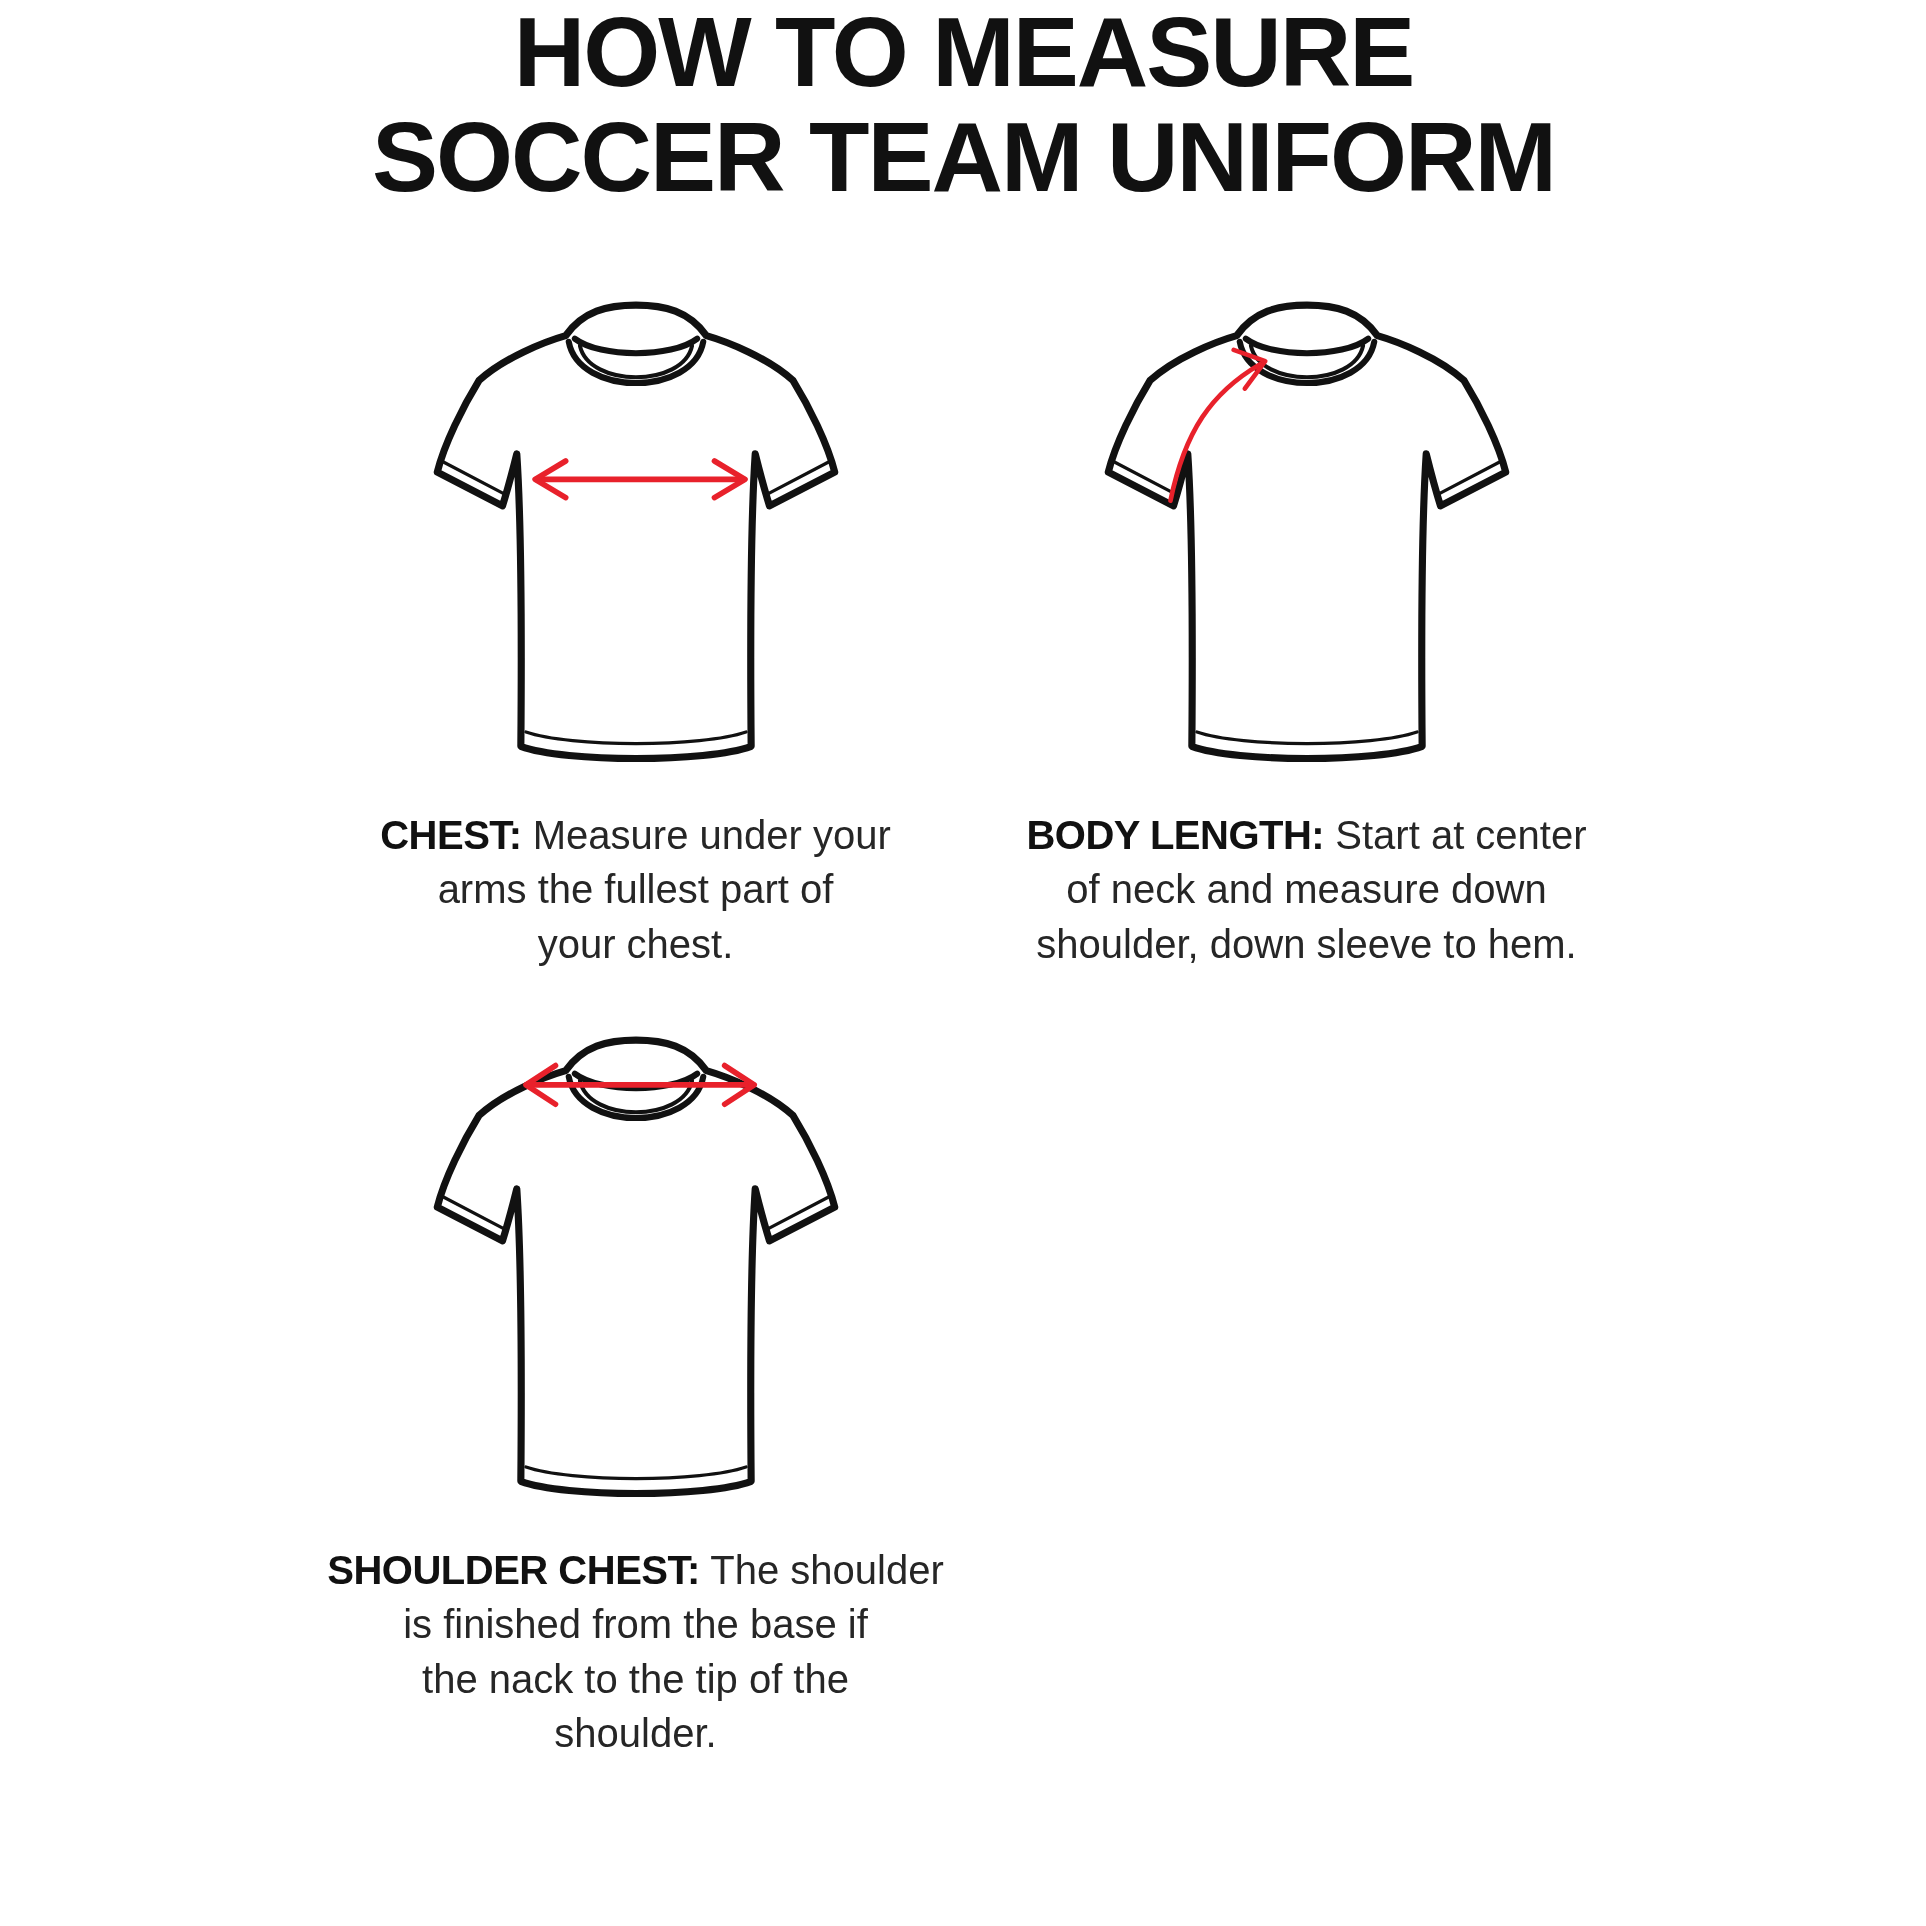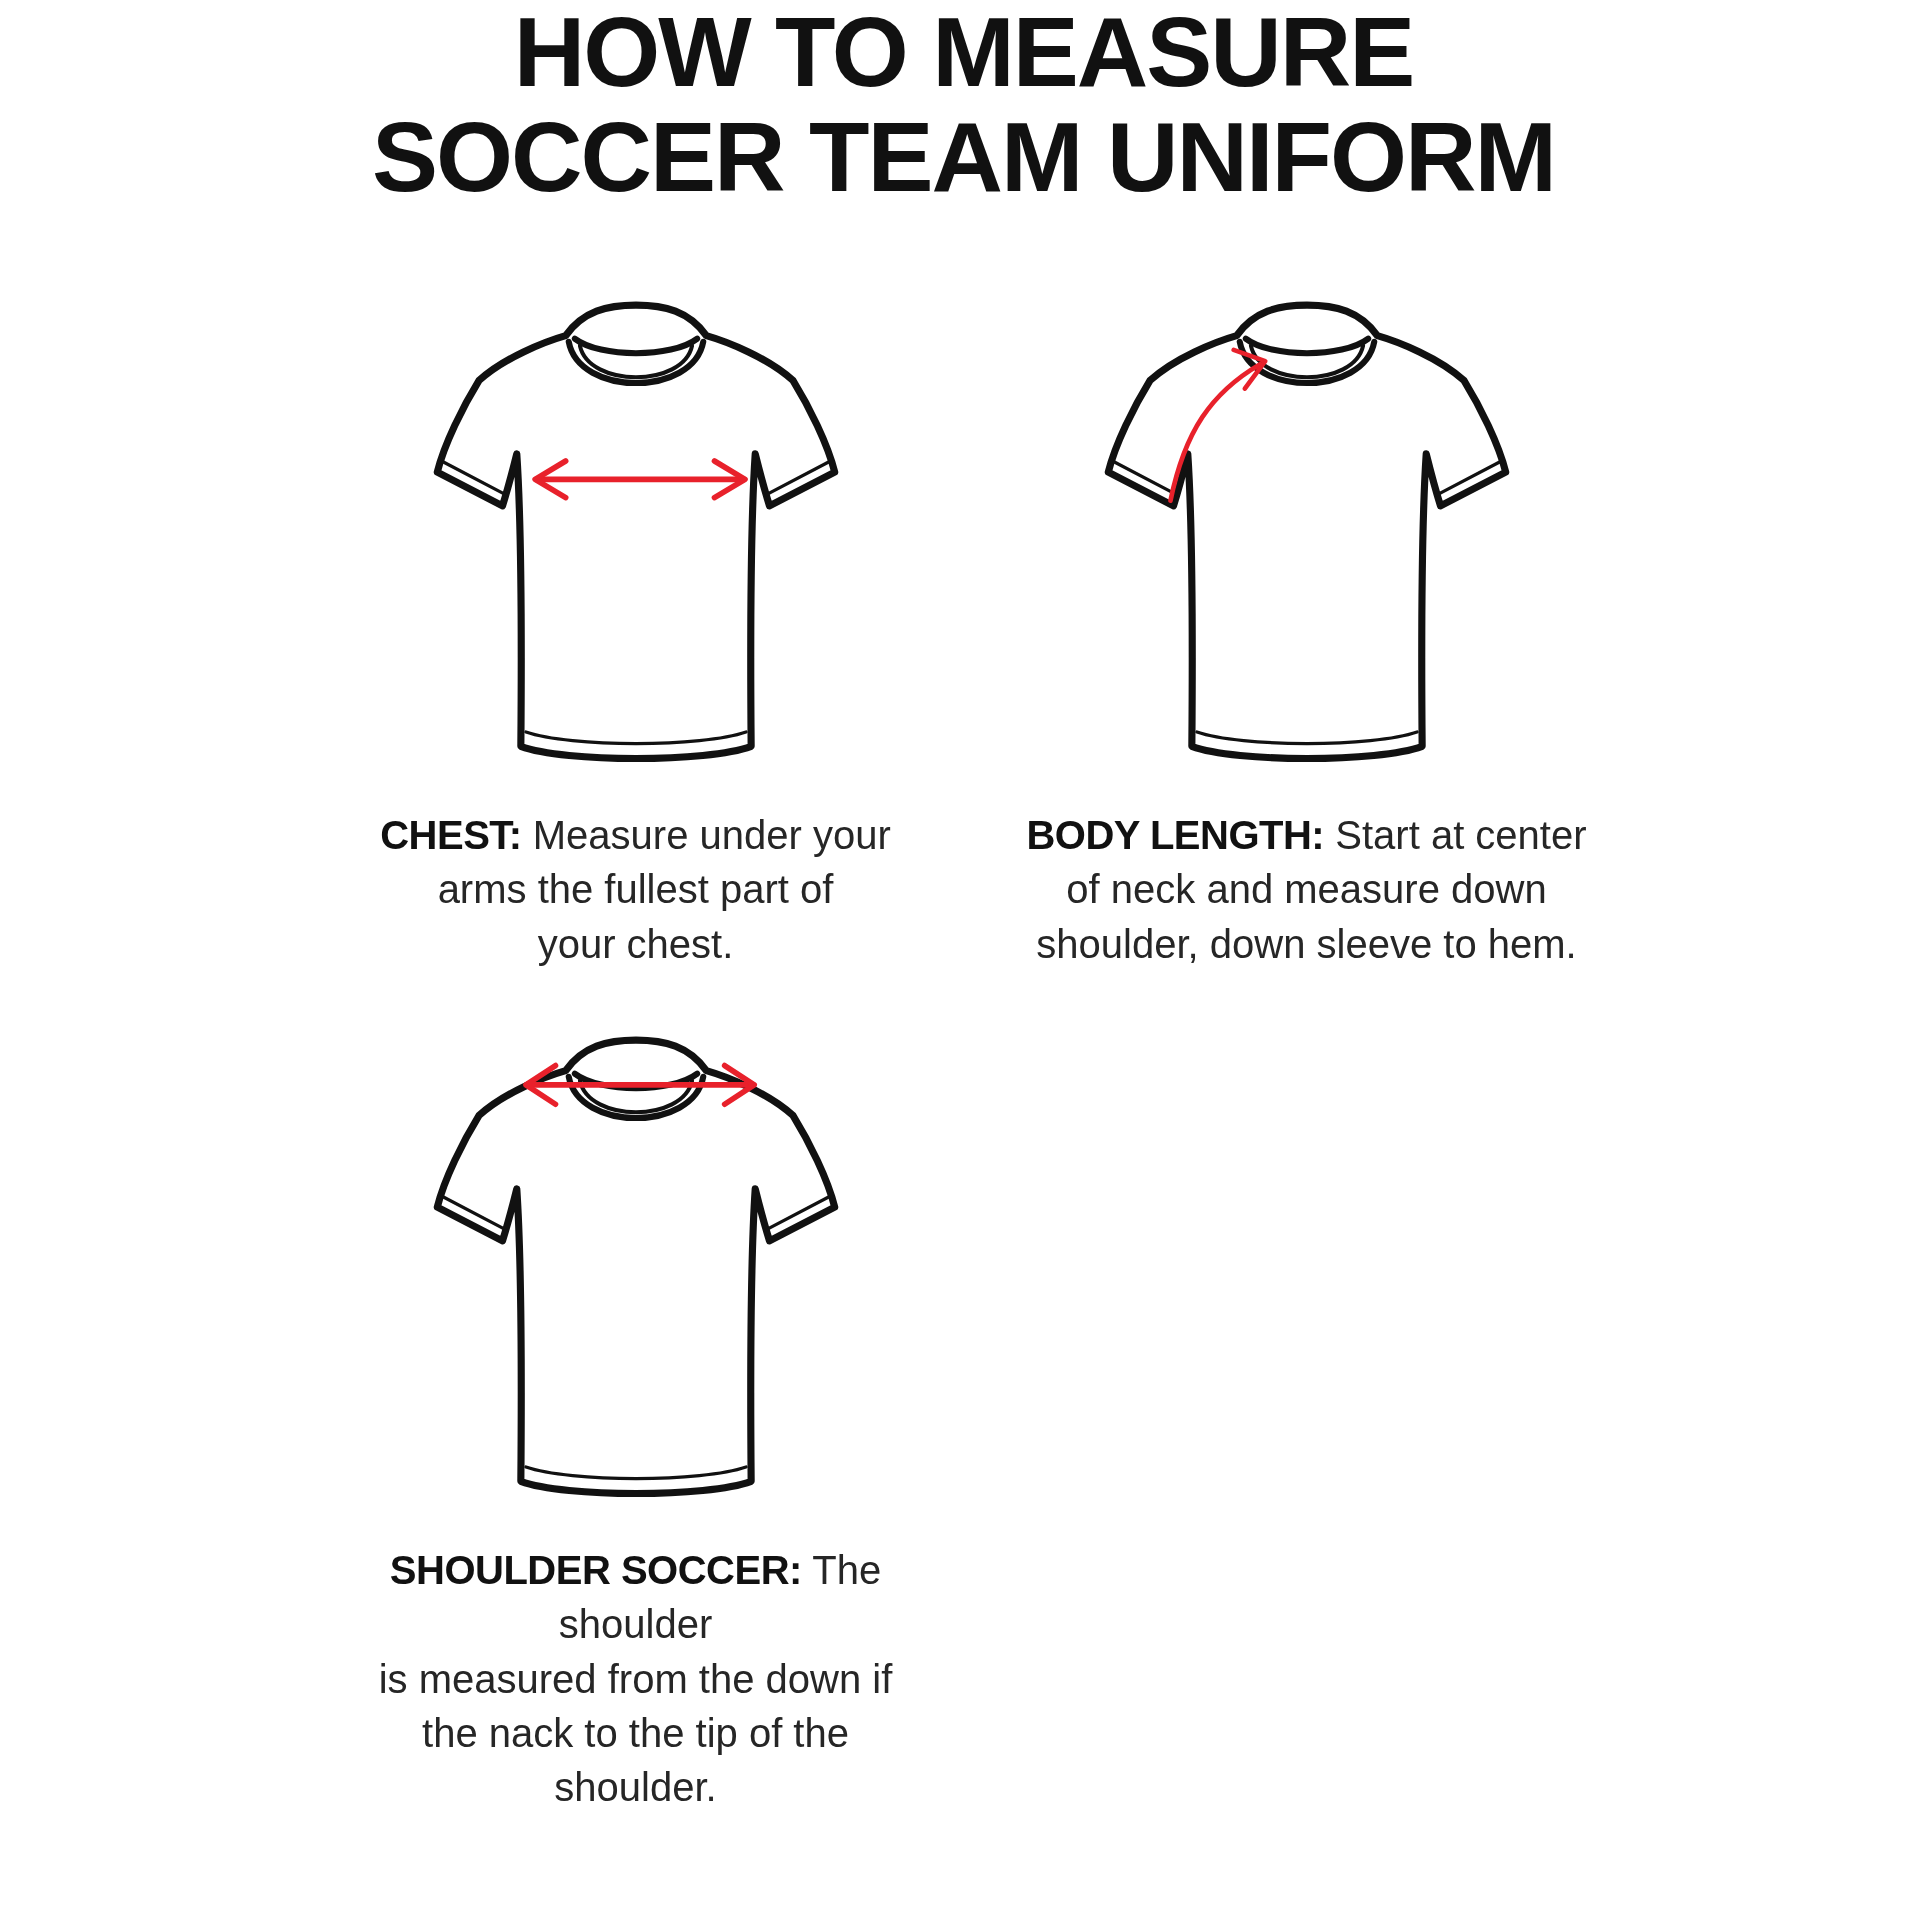--- a/index.html
+++ b/index.html
@@ -116,23 +116,23 @@
     <div class="cell">
       <svg class="tee-svg" viewBox="0 0 420 470">
         <use href="#tee"></use>
         <g class="arrow">
           <path d="M 103 48 L 325 48"></path>
           <path d="M 131 29 L 102 48 L 131 67"></path>
           <path d="M 297 29 L 326 48 L 297 67"></path>
         </g>
       </svg>
       <p class="caption">
-        <strong>SHOULDER SOCCER:</strong>
+        <strong>SHOULDER CHEST:</strong>
         <span class="cap-text">The shoulder
-is measured from the down if
+is finished from the base if
 the nack to the tip of the
 shoulder.</span>
       </p>
     </div>
 
   </div>
 </div>
 
 
 </body></html>

